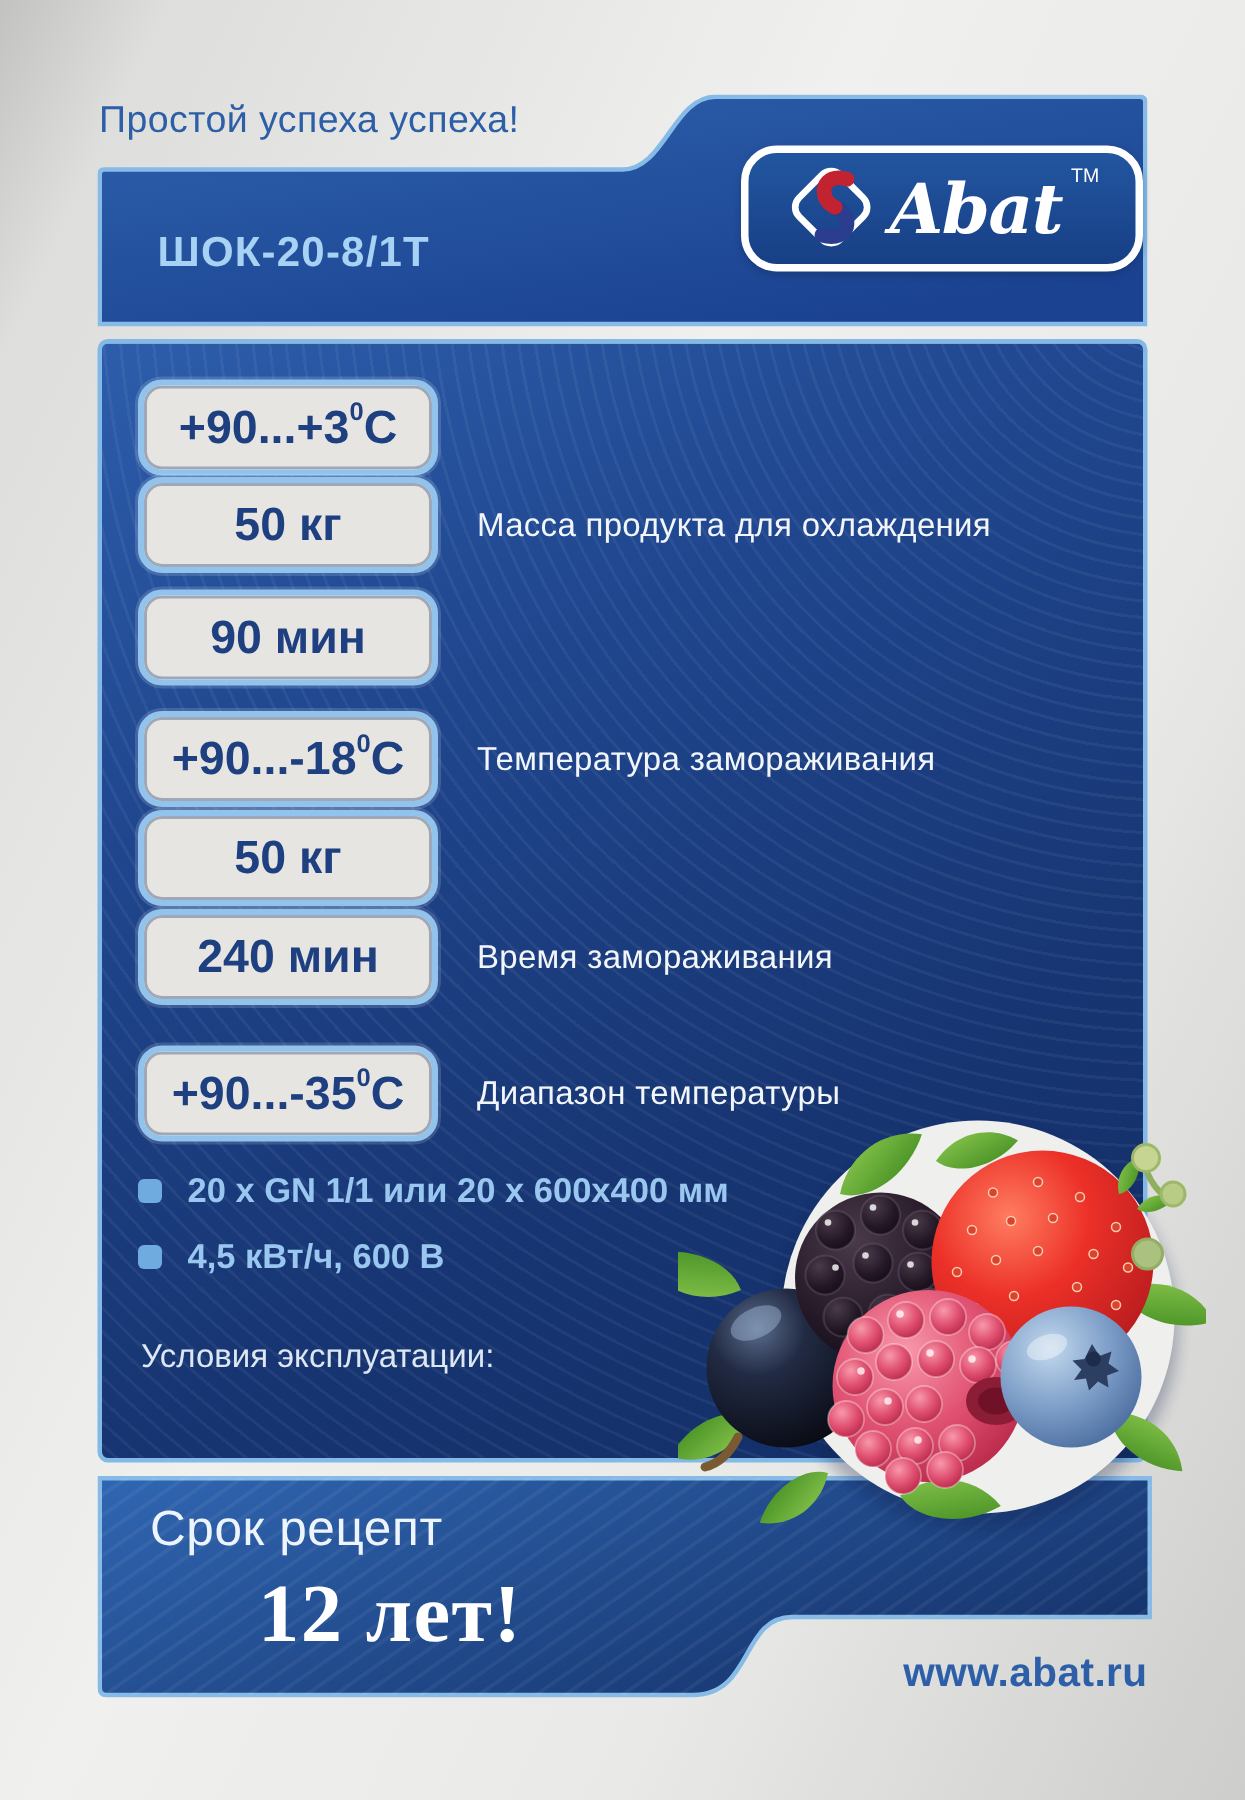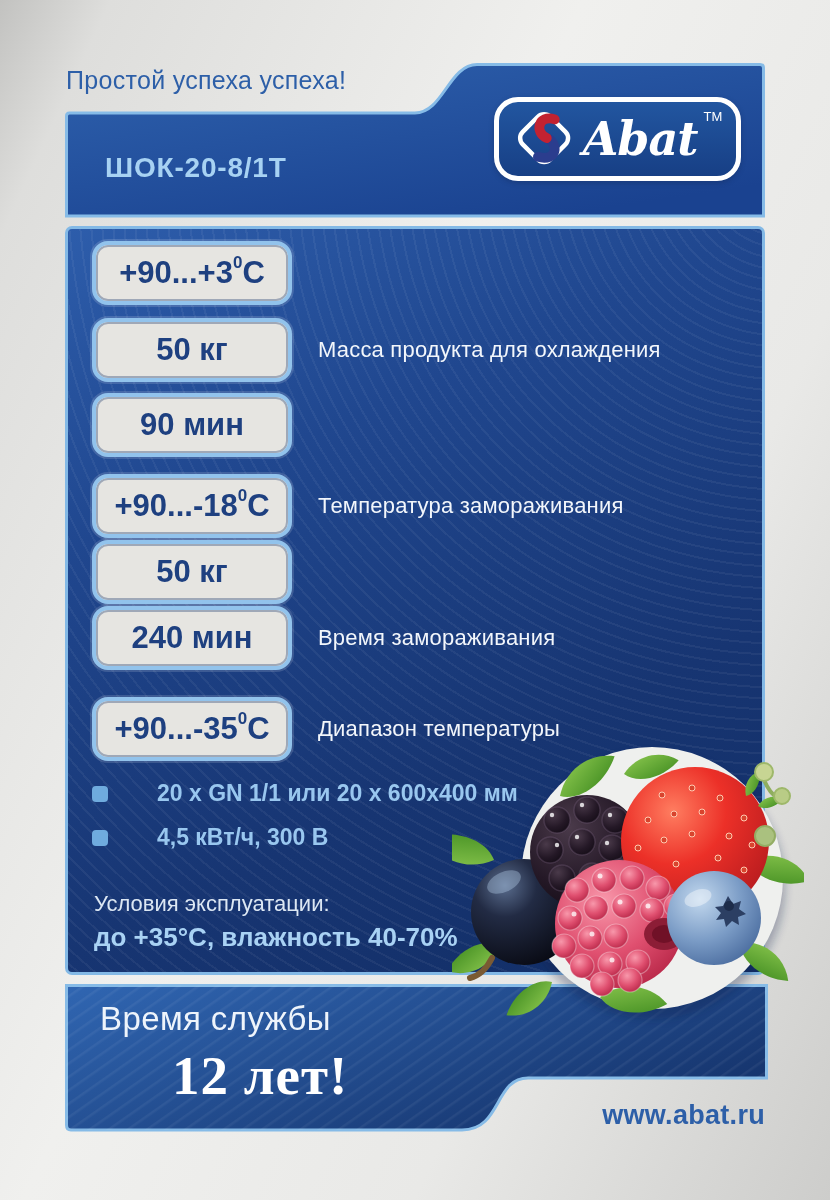--- a/index.html
+++ b/index.html
@@ -7,21 +7,21 @@
     position:relative;width:830px;height:1200px;overflow:hidden;
     font-family:"Liberation Sans",sans-serif;
     background:linear-gradient(115deg,#c2c2c0 0%,#dededc 8%,#f0f0ee 42%,#e9e9e7 70%,#cdcdcb 100%);
   }
   
   .tagline{position:absolute;left:66px;top:66px;font-size:25px;color:#2d5fa8;letter-spacing:.3px;}
   
   .header-svg{position:absolute;left:65px;top:63px;}
   .model{position:absolute;left:105px;top:152px;font-size:28px;font-weight:bold;color:#a7d2f3;letter-spacing:.8px;}
   .logo-box{
-    position:absolute;left:494px;top:97px;width:247px;height:84px;box-sizing:border-box;
+    position:absolute;left:494px;top:97px;width:268px;height:84px;box-sizing:border-box;
     border:5px solid #ffffff;border-radius:24px;
     background:linear-gradient(180deg,#2256a0 0%,#173f85 100%);
     display:flex;align-items:center;justify-content:center;gap:6px;
     box-shadow:0 2px 5px rgba(20,40,80,.35);
   }
   .brand{font-family:"DejaVu Serif",serif;font-style:italic;font-weight:bold;font-size:46px;color:#fff;letter-spacing:-1px;line-height:1;}
   .tm{font-size:13px;font-weight:normal;color:#fff;align-self:flex-start;margin-top:7px;}
   
   .main-panel{
     position:absolute;left:65px;top:226px;width:700px;height:749px;box-sizing:border-box;
@@ -37,21 +37,21 @@
     display:flex;align-items:center;justify-content:center;
     color:#1e4080;font-weight:bold;font-size:31px;white-space:nowrap;
   }
   .pill sup{font-size:17px;line-height:0;position:relative;top:-10px;}
   .spec-label{
     position:absolute;left:250px;height:64px;display:flex;align-items:center;
     color:#f2f6fb;font-size:22px;white-space:nowrap;letter-spacing:.2px;
   }
   .bullet-item{position:absolute;left:24px;display:flex;align-items:center;gap:17px;}
   .bullet-square{width:16px;height:16px;border-radius:4px;background:#6fabde;}
-  .bullet-text{color:#99c7ef;font-size:23px;font-weight:bold;white-space:nowrap;margin-left:32px;}
+  .bullet-text{color:#99c7ef;font-size:23px;font-weight:bold;white-space:nowrap;}
   .cond{position:absolute;left:26px;}
   .cond-title{font-size:22px;color:#dce7f3;}
   .cond-value{font-size:26px;font-weight:bold;color:#a9d2f4;margin-top:5px;}
   
   .band-svg{position:absolute;left:65px;top:984px;}
   .life-label{position:absolute;left:100px;top:1000px;font-size:33px;color:#eef4fb;letter-spacing:.4px;}
   .life-value{position:absolute;left:172px;top:1044px;font-size:55px;font-weight:bold;color:#ffffff;letter-spacing:1px;font-family:Liberation Serif, serif;}
   .website{position:absolute;left:500px;top:1100px;width:265px;text-align:right;font-size:27px;font-weight:bold;color:#2d5fa8;letter-spacing:.3px;}
   .berries-svg{position:absolute;left:452px;top:710px;}
 </style>
@@ -78,21 +78,21 @@
       <rect x="13" y="11" width="44" height="44" rx="10" transform="rotate(45 35 33)" fill="none" stroke="#ffffff" stroke-width="5"></rect>
       <path d="M38 33 C52 39 50 60 28 54" stroke="#2b3d8e" stroke-width="11" fill="none" stroke-linecap="round"></path>
       <path d="M47 12 C28 6 24 27 38 33" stroke="#c32231" stroke-width="11" fill="none" stroke-linecap="round"></path>
     </svg>
     <span class="brand">Abat</span>
     <span class="tm">TM</span>
   </div>
 
   <div class="main-panel">
 
-    <div class="pill" style="top:12px">
+    <div class="pill" style="top:24px">
         <span>+90...+3</span>
         <sup>0</sup>
         <span>C</span>
       </div>
 
     <div class="pill" style="top:89px">
         <span>50 кг</span>
         <sup></sup>
         <span></span>
       </div>
@@ -130,43 +130,42 @@
         <span>C</span>
       </div>
     <div class="spec-label" style="top:468px">Диапазон температуры</div>
 
     <div class="bullet-item" style="top:551px">
       <span class="bullet-square"></span>
       <span class="bullet-text">20 х GN 1/1 или 20 х 600х400 мм</span>
     </div>
     <div class="bullet-item" style="top:595px">
       <span class="bullet-square"></span>
-      <span class="bullet-text">4,5 кВт/ч, 300 В</span>
+      <span class="bullet-text">4,5 кВт/ч, 600 В</span>
     </div>
 
     <div class="cond" style="top:662px">
       <div class="cond-title">Условия эксплуатации:</div>
-      <div class="cond-value">до +35°С, влажность 40-70%</div>
     </div>
   </div>
 
   <svg class="band-svg" width="703" height="152" viewBox="0 0 703 152">
     <defs>
       <linearGradient id="bandGrad" x1="0" y1="0" x2="1" y2="0.6">
         <stop offset="0" stop-color="#3066b2"></stop>
           <stop offset="1" stop-color="#16356e"></stop>
       </linearGradient>
       <pattern id="diagPat" width="11" height="11" patternUnits="userSpaceOnUse" patternTransform="rotate(55)">
         <rect width="2.5" height="11" fill="rgba(255,255,255,0.05)"></rect>
       </pattern>
     </defs>
     <path d="M1.5 1.5 L701.5 1.5 L701.5 94 L463 94 C429 94 437 146 397 146 L6 146 Q1.5 146 1.5 141 Z" fill="url(#bandGrad)" stroke="#86bbe7" stroke-width="3"></path>
     <path d="M1.5 1.5 L701.5 1.5 L701.5 94 L463 94 C429 94 437 146 397 146 L6 146 Q1.5 146 1.5 141 Z" fill="url(#diagPat)"></path>
   </svg>
-  <div class="life-label">Время службы</div>
+  <div class="life-label">Срок рецепт</div>
   <div class="life-value">12 лет!</div>
 
   <div class="website">www.abat.ru</div>
 
   <svg class="berries-svg" width="352" height="318" viewBox="0 0 352 318">
     <defs>
       <radialGradient id="gStraw" cx="35%" cy="30%" r="80%">
           <stop offset="0" stop-color="#ff7d60"></stop>
           <stop offset=".45" stop-color="#ec3028"></stop>
           <stop offset="1" stop-color="#b51a1e"></stop>

